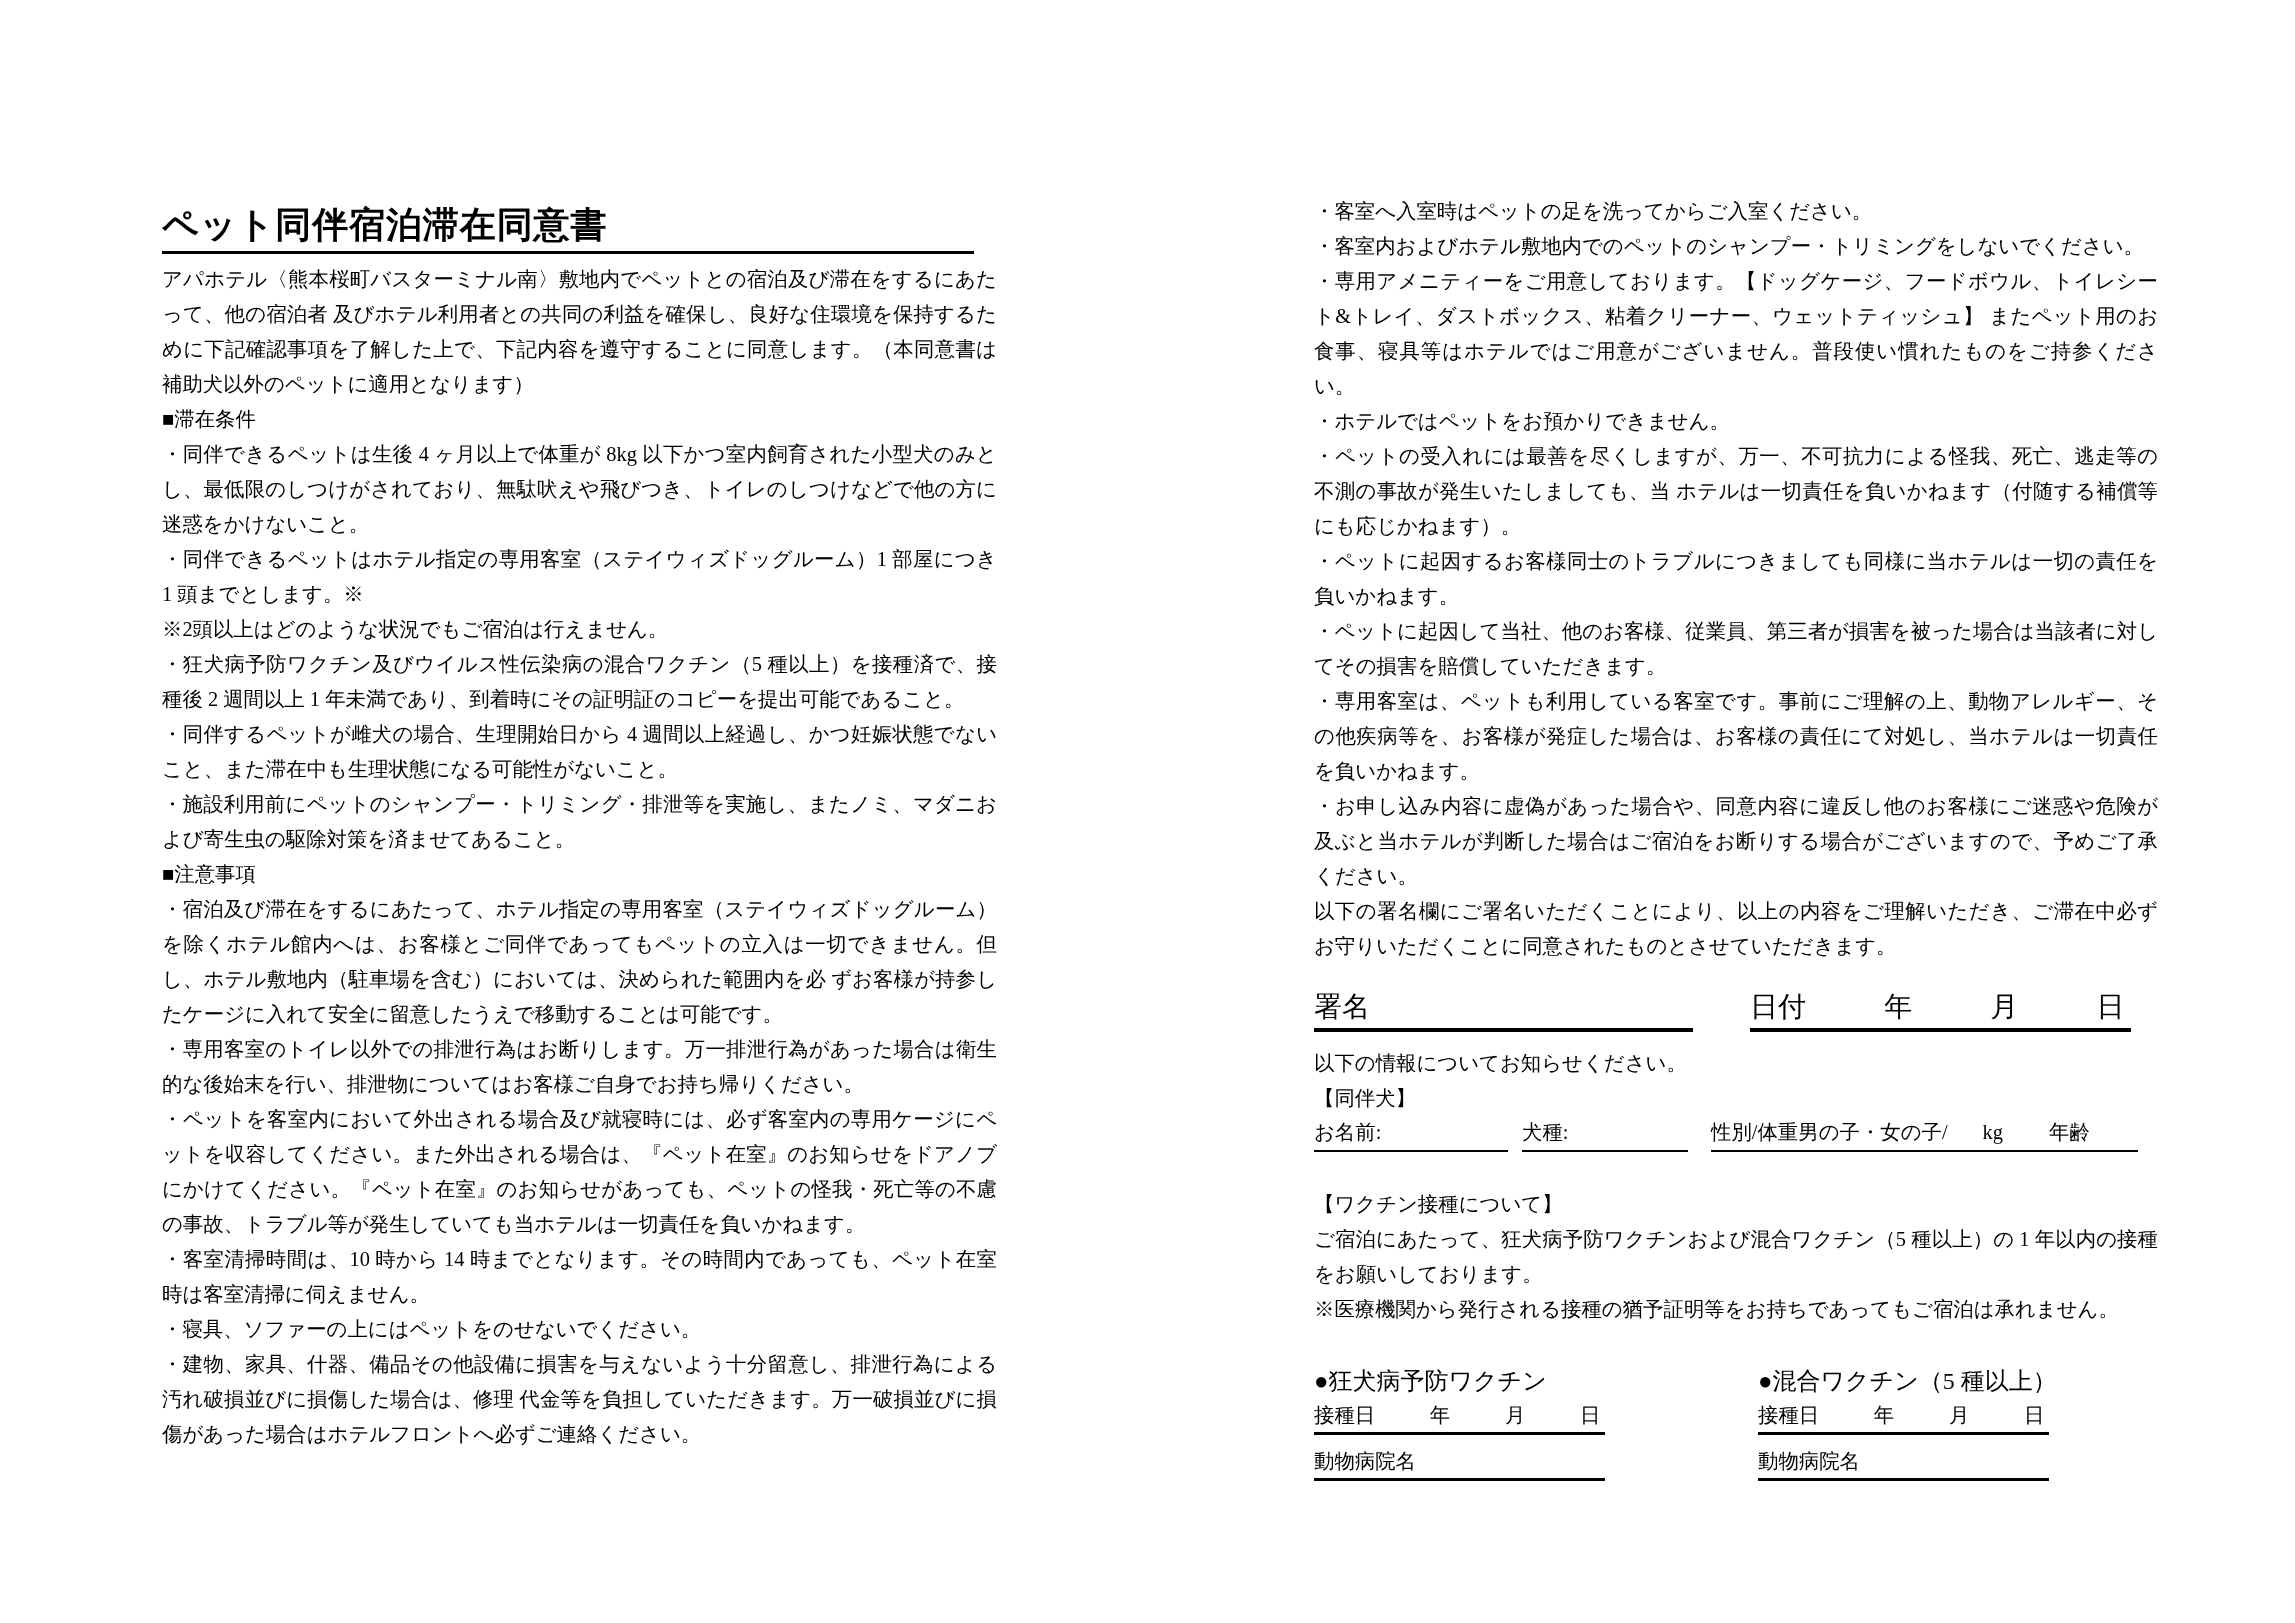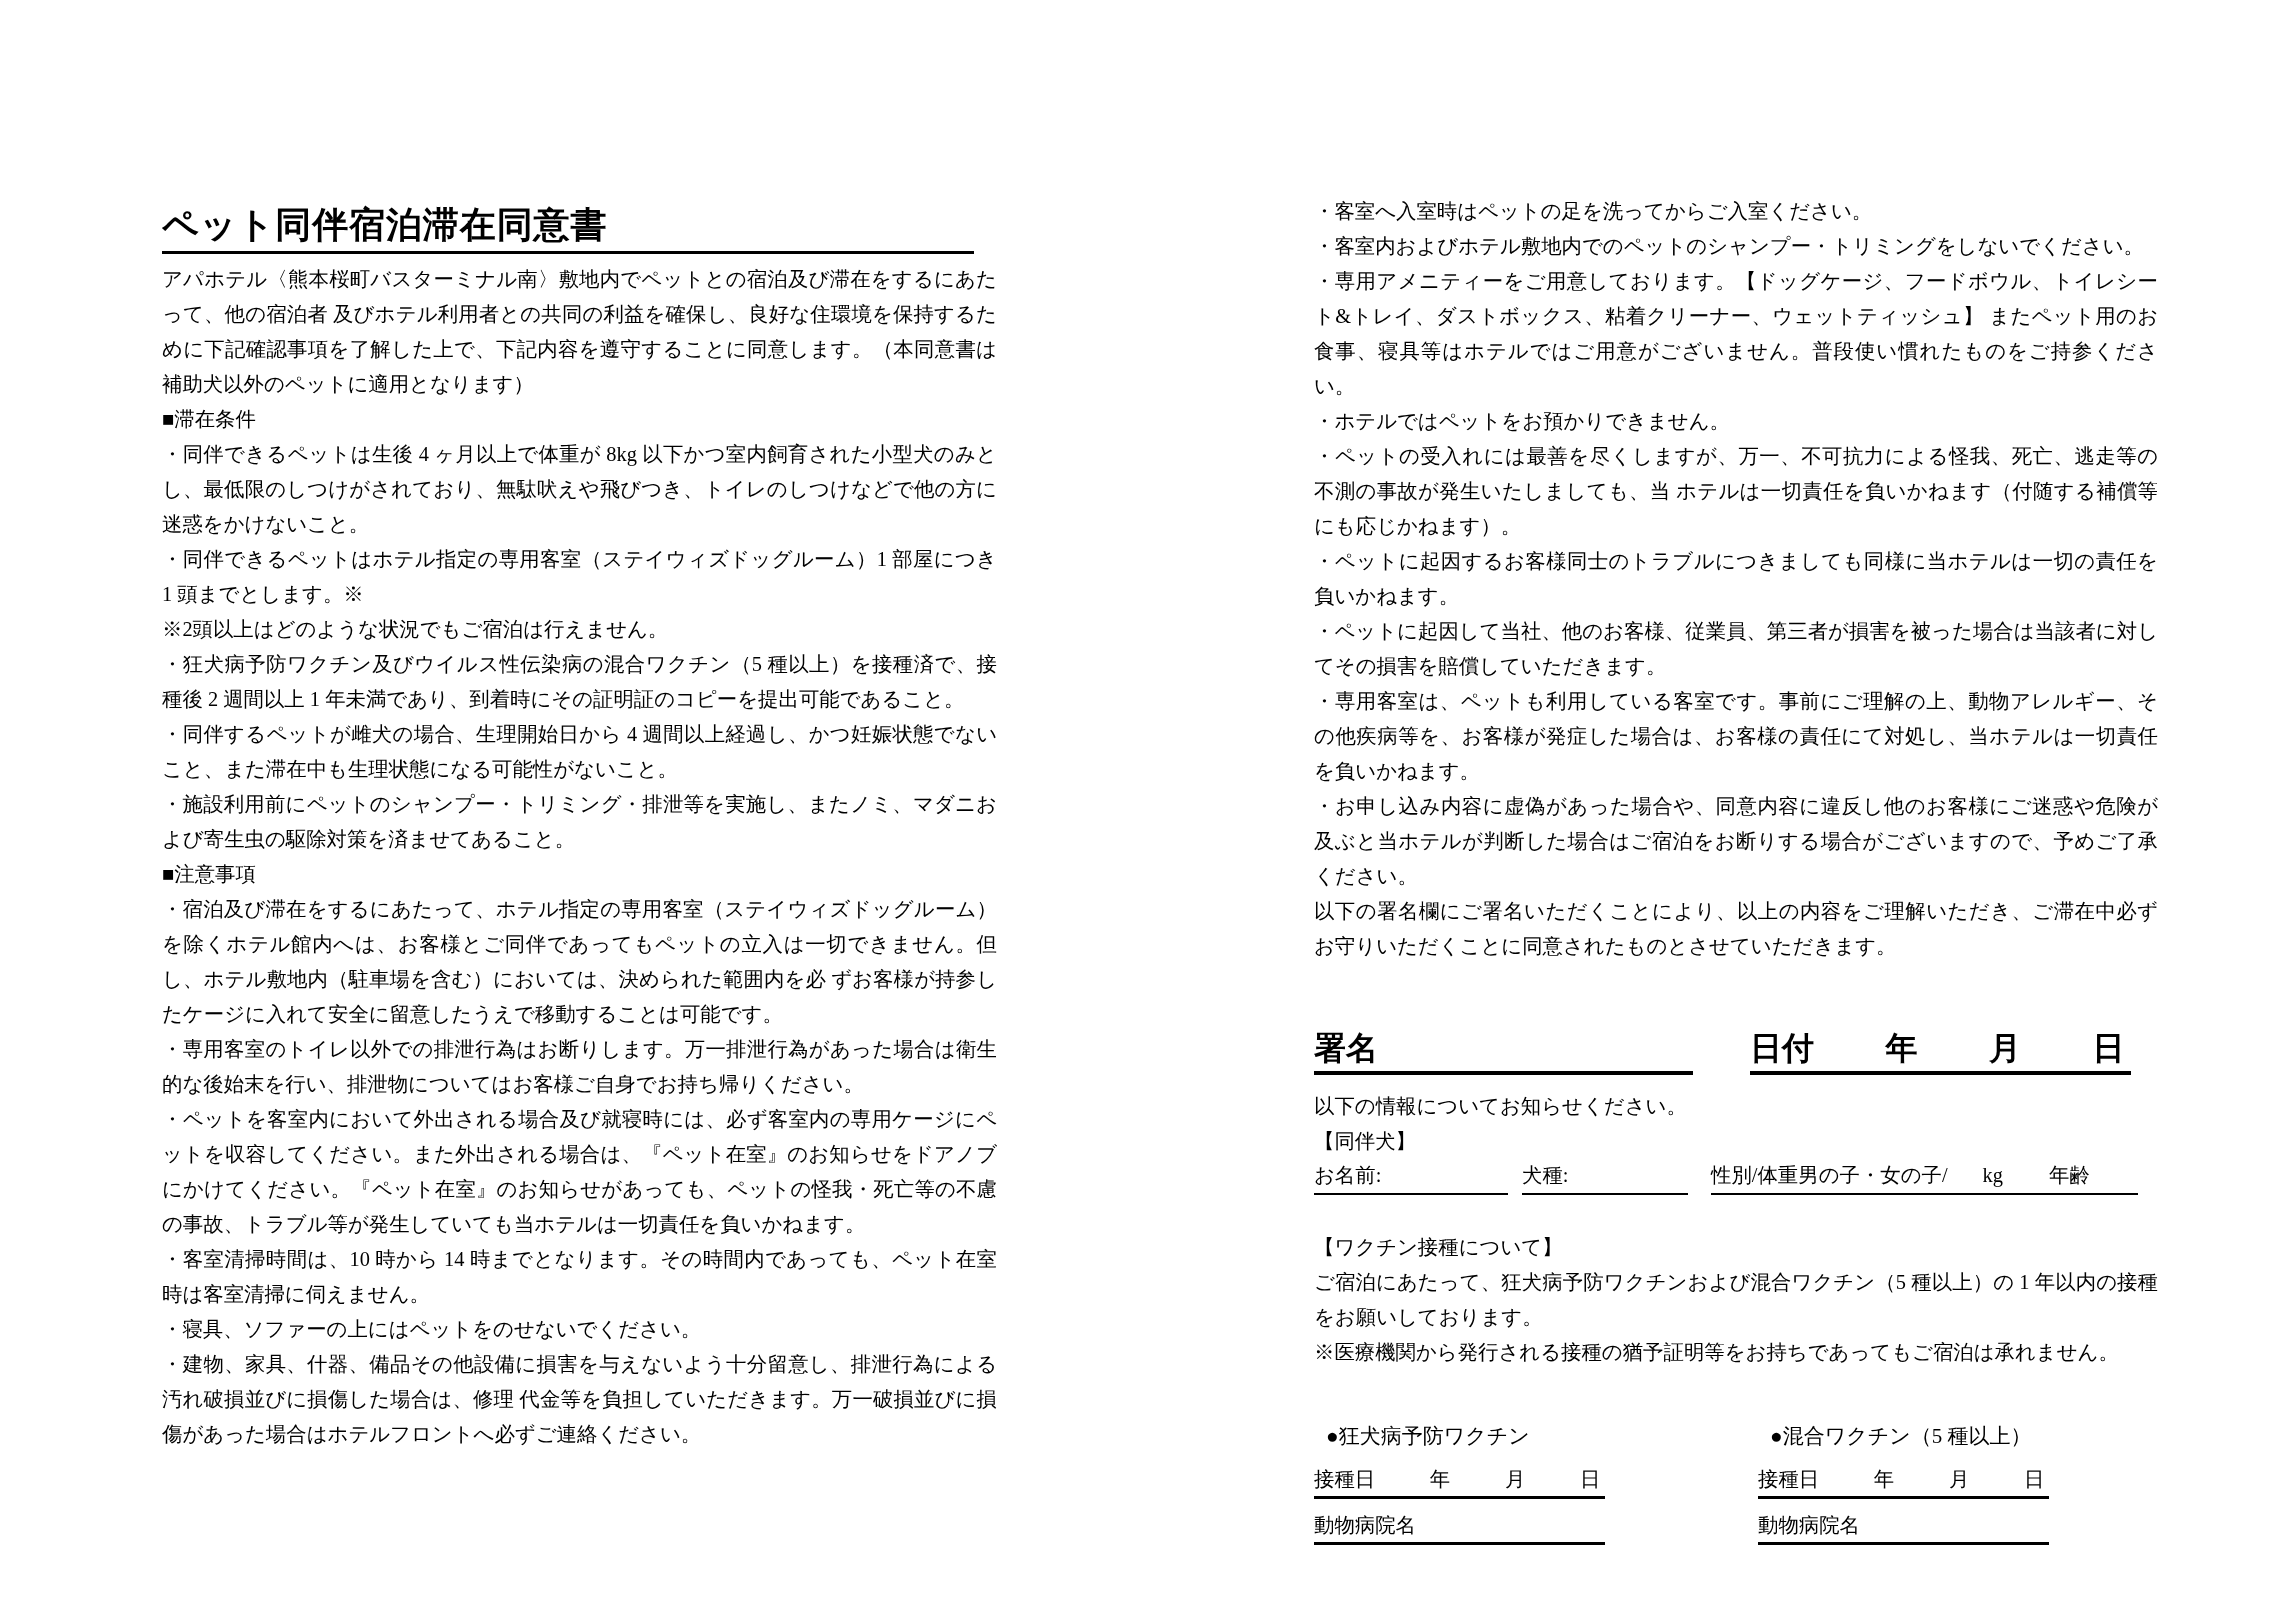--- a/index.html
+++ b/index.html
@@ -43,23 +43,23 @@
     font-size: 20.4px;
     line-height: 35px;
     text-align: justify;
     text-justify: inter-character;
   }
   p.no-justify { text-align: left; }
 
   
   .sign-row {
     display: flex;
-    margin-top: 68px;
-    font-weight: bold;
-    font-size: 32px;
+    margin-top: 29px;
+    font-weight: normal;
+    font-size: 28px;
     line-height: 1.0;
   }
   .sign-name {
     width: 379px;
     border-bottom: 4.6px solid #000;
     padding-bottom: 6.5px;
   }
   .sign-date {
     margin-left: 57px;
     width: 381px;
@@ -95,23 +95,23 @@
   .vaccine-heading { margin-top: 35px !important; }
 
   
   .vax-wrap {
     display: flex;
     margin-top: 37px;
   }
   .vax-col { width: 291px; }
   .vax-col.right { margin-left: 153px; }
   .vax-title {
-    font-size: 21px;
+    font-size: 24px;
     line-height: 35px;
-    margin: 12px;
+    margin: 0;
     white-space: nowrap;
   }
   .vax-date {
     margin-top: 3px;
     display: flex;
     justify-content: space-between;
     box-sizing: border-box;
     padding-right: 4.6px;
     font-size: 20.4px;
     line-height: 26px;

